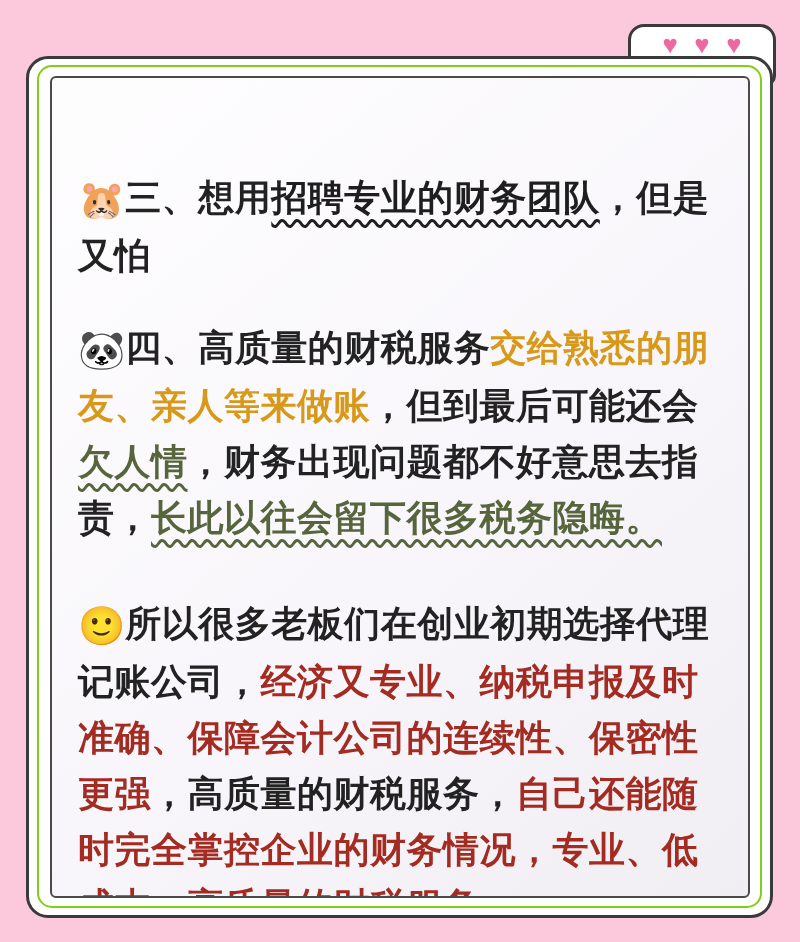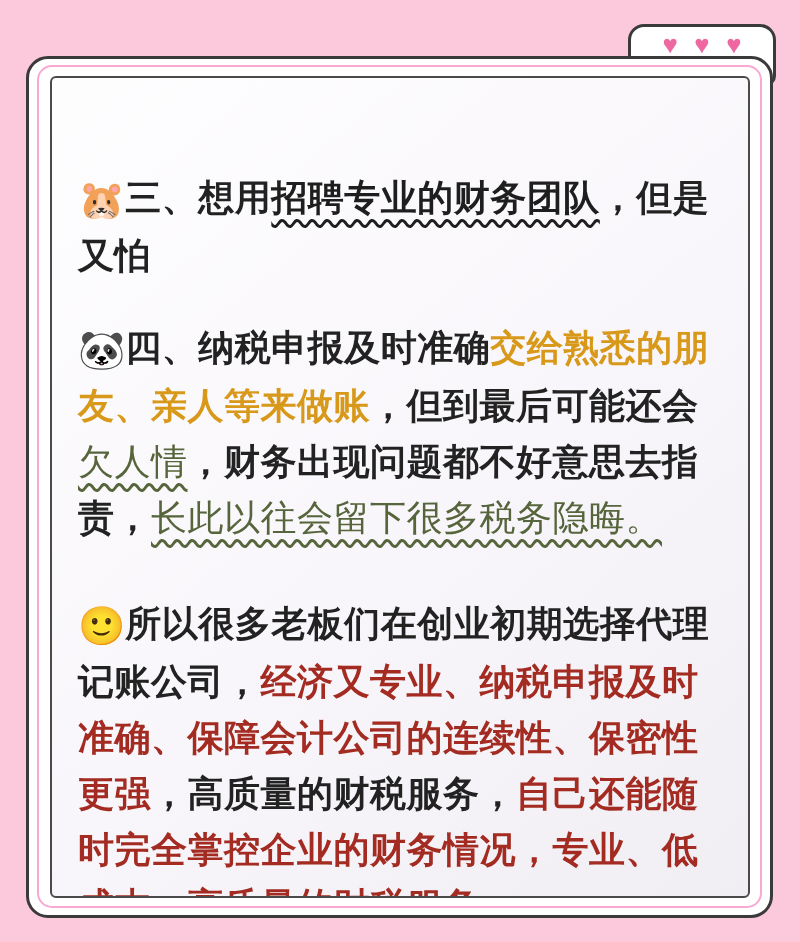--- a/index.html
+++ b/index.html
@@ -43,21 +43,21 @@
     background: #ffffff;
     border: 3px solid #3a3a3a;
     border-radius: 22px;
     z-index: 2;
   }
   
   .card-mid {
     position: absolute;
     left: 8px; top: 6px; right: 8px; bottom: 7px;
     background: #ffffff;
-    border: 2px solid #f9a8d4;
+    border: 2px solid #84cc16;
     border-radius: 15px;
   }
   
   .panel {
     position: absolute;
     left: 11px; top: 9px; right: 10px; bottom: 8px;
     box-sizing: border-box;
     border: 2px solid #4a4a4a;
     border-radius: 6px;
     background: linear-gradient(140deg, #fefdfe 0%, #f8f6fa 55%, #f0eef3 100%);
@@ -92,21 +92,21 @@
     text-decoration-line: underline;
     text-decoration-style: wavy;
     text-decoration-color: #1e1e1e;
     text-decoration-thickness: 2.5px;
     text-underline-offset: 9px;
   }
   .seg-red  { color: #E9332C; font-weight: 900; }
   .seg-gold { color: #D8991B; font-weight: 900; }
   .seg-green-wavy {
     color: #57653C;
-    font-weight: 400;
+    font-weight: 700;
     text-decoration-line: underline;
     text-decoration-style: wavy;
     text-decoration-color: #57653C;
     text-decoration-thickness: 2.5px;
     text-underline-offset: 9px;
   }
   .seg-brick { color: #A32B21; font-weight: 900; }
 </style>
 </head>
 <body>
@@ -119,21 +119,21 @@
 
 <div class="card-outer">
   <div class="card-mid">
     <div class="panel">
 
       <p class="para para-1">
         <span class="emoji">🐹</span><span class="seg-normal">三、想用</span><span class="seg-bold-wavy">招聘专业的财务团队</span><span class="seg-normal">，但是又怕</span><br>
       </p>
 
       <p class="para para-2">
-        <span class="emoji">🐼</span><span class="seg-normal">四、纳税申报及时准确</span><span class="seg-gold">交给熟悉的朋友、亲人等来做账</span><span class="seg-normal">，但到最后可能还会</span><span class="seg-green-wavy">欠人情</span><span class="seg-normal">，财务出现问题都不好意思去指责，</span><span class="seg-green-wavy">长此以往会留下很多税务隐晦。</span>
+        <span class="emoji">🐼</span><span class="seg-normal">四、高质量的财税服务</span><span class="seg-gold">交给熟悉的朋友、亲人等来做账</span><span class="seg-normal">，但到最后可能还会</span><span class="seg-green-wavy">欠人情</span><span class="seg-normal">，财务出现问题都不好意思去指责，</span><span class="seg-green-wavy">长此以往会留下很多税务隐晦。</span>
       </p>
 
       <p class="para para-3">
         <span class="emoji">🙂</span><span class="seg-normal">所以很多老板们在创业初期选择代理记账公司，</span><span class="seg-brick">经济又专业、纳税申报及时准确、保障会计公司的连续性、保密性更强</span><span class="seg-normal">，高质量的财税服务，</span><span class="seg-brick">自己还能随时完全掌控企业的财务情况，专业、低成本、高质量的财税服务。</span>
       </p>
 
     </div>
   </div>
 </div>
 

